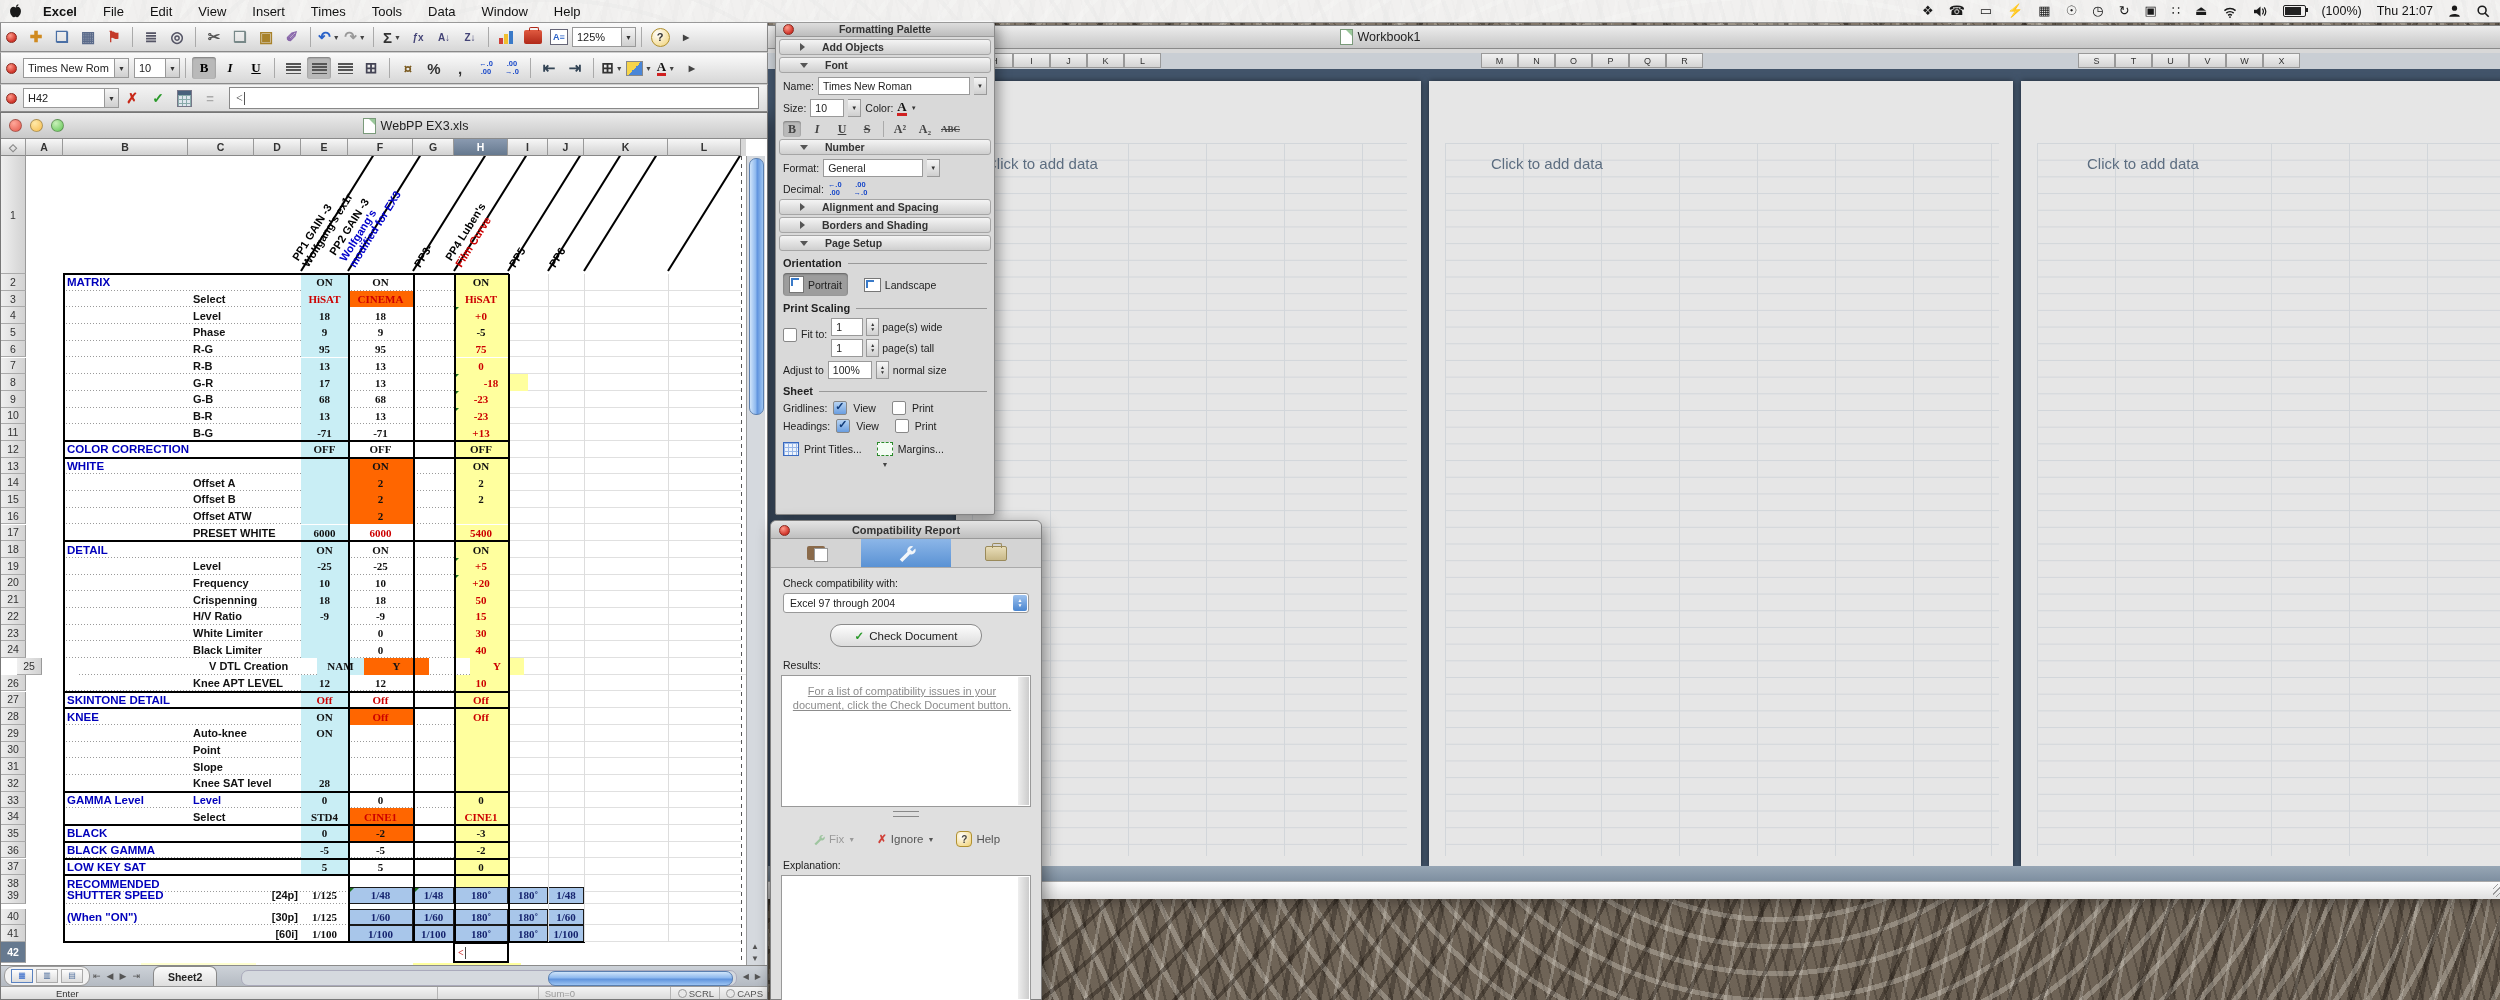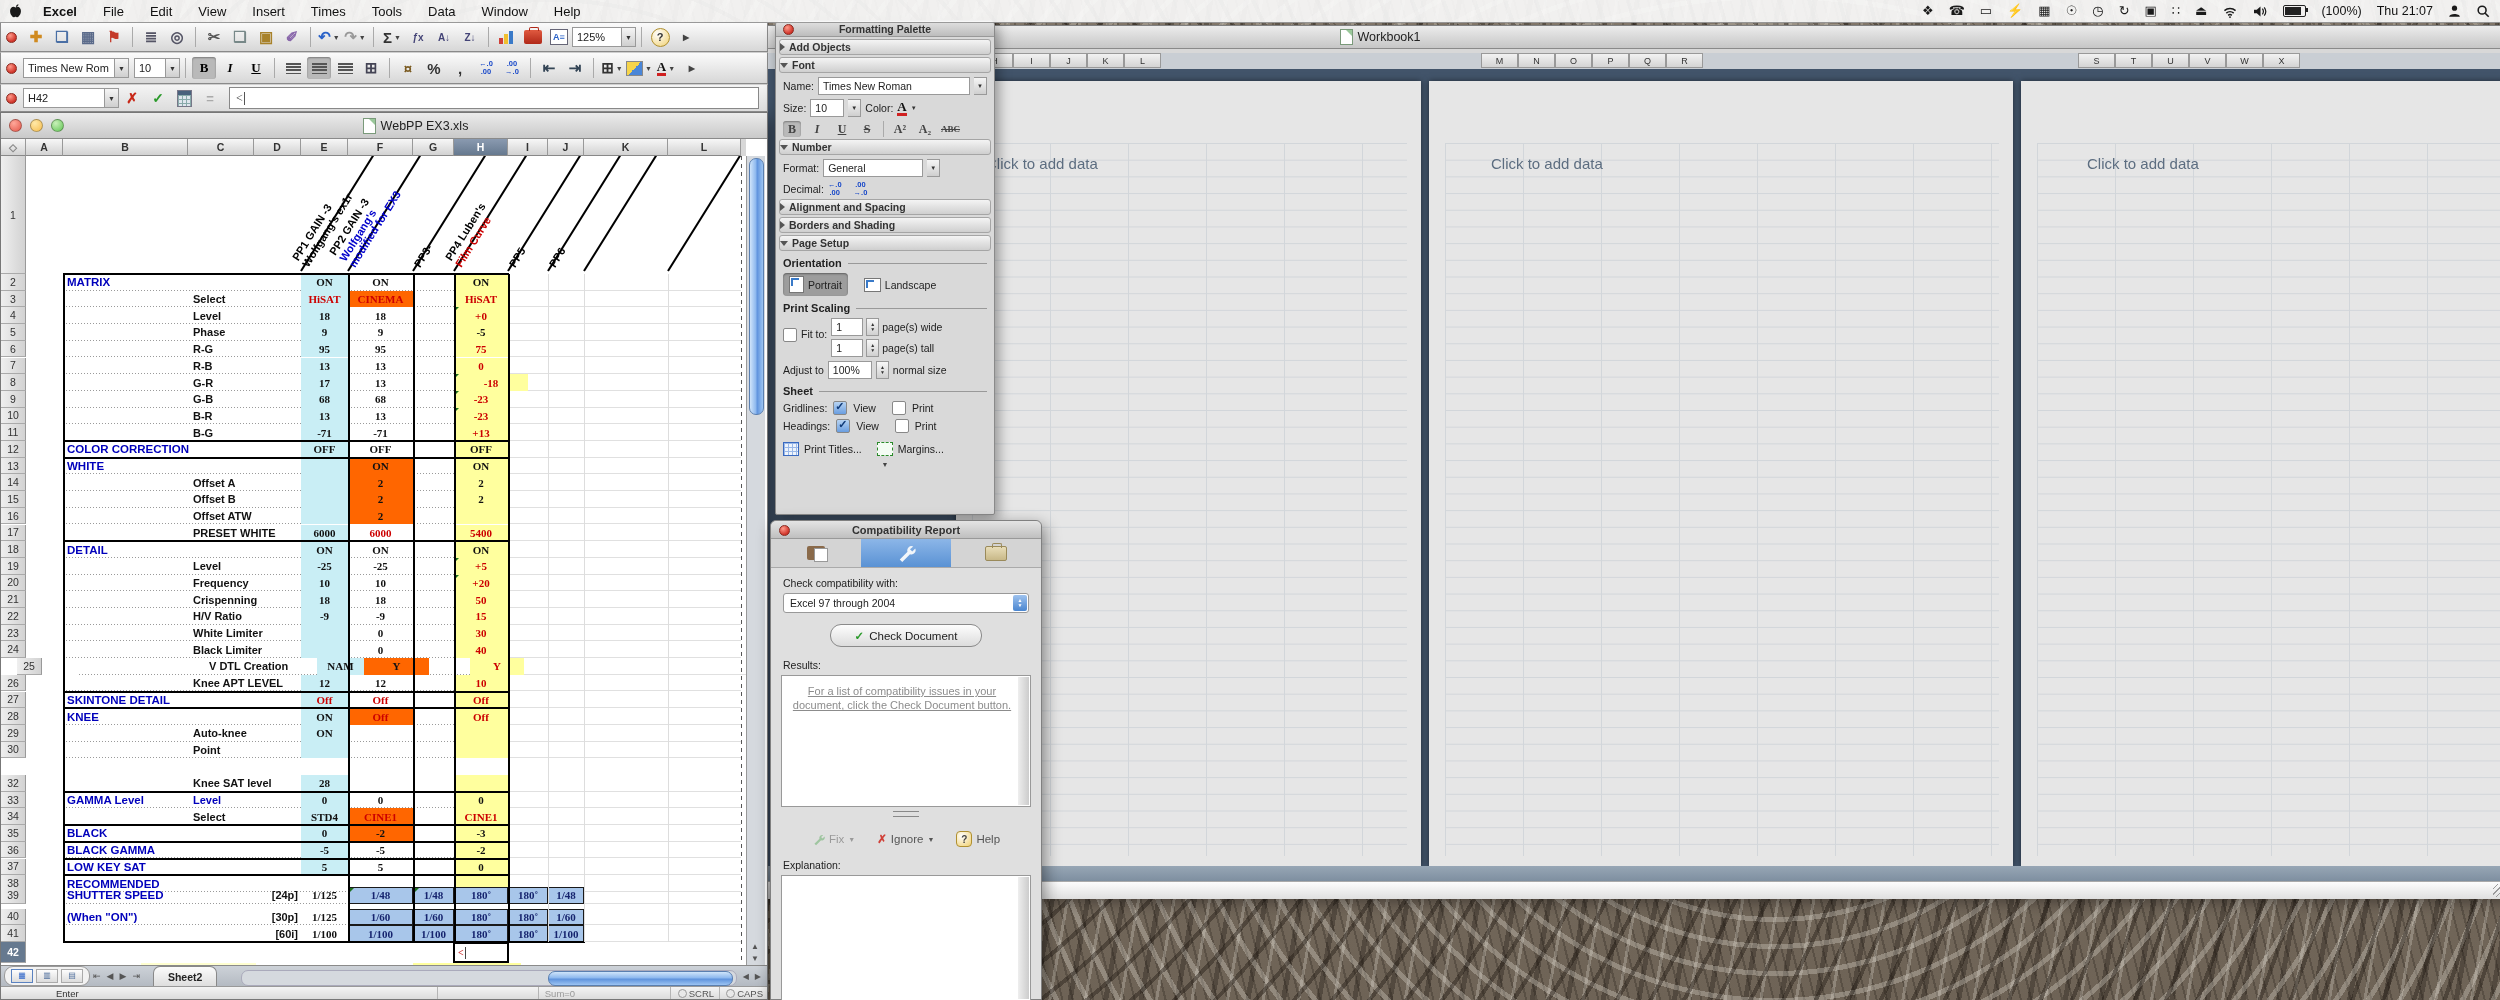--- a/index.html
+++ b/index.html
@@ -107,21 +107,21 @@
   .navarr{font-size:9px;color:#555;margin:0 3px;}
   #sheettab{height:19px;background:linear-gradient(#fbfbfb,#dedede);border:1px solid #888;border-bottom:none;border-radius:7px 7px 0 0;
     font:bold 10.5px "Liberation Sans";color:#222;display:flex;align-items:center;padding:0 14px;margin-left:10px;align-self:flex-end;}
   #statusbar{position:absolute;left:0;bottom:0;width:100%;height:13px;background:linear-gradient(#f4f4f4,#dcdcdc);border-top:1px solid #999;display:flex;align-items:center;font-size:9.5px;color:#333;box-sizing:border-box;}
   .ssep{width:1px;height:100%;background:#b5b5b5;}
   .sled{width:7px;height:7px;border-radius:50%;border:1px solid #999;background:#e8e8e8;margin:0 2px;}
   
   #palette{position:absolute;left:775px;top:20px;width:220px;height:495px;background:#d9d9d9;border:1px solid #8a8a8a;border-radius:5px 5px 2px 2px;z-index:50;box-shadow:3px 5px 14px rgba(0,0,0,.4);box-sizing:border-box;font-size:11px;color:#222;}
   .paltitle{height:15px;background:linear-gradient(#e2e2e2,#bdbdbd);border-bottom:1px solid #999;border-radius:5px 5px 0 0;display:flex;align-items:center;justify-content:center;font:bold 10.5px "Liberation Sans";color:#333;position:relative;}
   .paltitle .closedot{position:absolute;left:2px;top:3px;}
-  .secbar{height:14px;margin:2px 3px 0 3px;background:linear-gradient(#f4f4f4,#cfcfcf);border:1px solid #a5a5a5;border-radius:3px;display:flex;align-items:center;font:bold 10.5px "Liberation Sans";color:#333;padding-left:0;gap:4px;}
+  .secbar{height:14px;margin:2px 3px 0 3px;background:linear-gradient(#f4f4f4,#cfcfcf);border:1px solid #a5a5a5;border-radius:3px;display:flex;align-items:center;font:bold 10.5px "Liberation Sans";color:#333;padding-left:20px;gap:17px;}
   .tri-r{width:0;height:0;border-left:5px solid #555;border-top:4px solid transparent;border-bottom:4px solid transparent;}
   .tri-d{width:0;height:0;border-top:5px solid #555;border-left:4px solid transparent;border-right:4px solid transparent;}
   .palrow{display:flex;align-items:center;margin:4px 7px 0 7px;gap:4px;font-size:10.5px;}
   .pwbox{background:#fff;border:1px solid #999;height:16px;display:flex;align-items:center;font-size:10.5px;padding:0 4px;flex:0 0 auto;}
   .pdr{width:12px;height:16px;background:linear-gradient(#f5f5f5,#cfcfcf);border:1px solid #999;border-left:none;font-size:6px;display:flex;align-items:center;justify-content:center;color:#333;}
   .fbtn{min-width:18px;height:16px;display:flex;align-items:center;justify-content:center;border-radius:3px;font:bold 12px "Liberation Serif";color:#444;}
   .hr-label{display:flex;align-items:center;gap:6px;margin:6px 7px 0 7px;font:bold 11px "Liberation Sans";color:#222;}
   .hr-label::after{content:"";flex:1;height:1px;background:#999;}
   .orientbtn{display:flex;align-items:center;gap:4px;font-size:10.5px;padding:3px 6px;border-radius:4px;}
   .orientbtn.on{background:#9d9d9d;box-shadow:inset 0 1px 2px rgba(0,0,0,.4);}
@@ -656,20 +656,28 @@
         <div class="cell bg-ye" style="left: 453px; width: 54px;"></div>
       </div>
       <div class="srow" style="top: 585.6px;">
         <div class="rn">30</div>
         <div class="sepL"></div>
         <div class="sepR"></div>
         <div class="lbl lblC">Point</div>
         <div class="cell bg-cy" style="left: 300px; width: 47px;"></div>
         <div class="cell bg-ye" style="left: 453px; width: 54px;"></div>
       </div>
+      <div class="srow" style="top: 602.3px;">
+        <div class="rn">31</div>
+        <div class="sepL"></div>
+        <div class="sepR"></div>
+        <div class="lbl lblC">Slope</div>
+        <div class="cell bg-cy" style="left: 300px; width: 47px;"></div>
+        <div class="cell bg-ye" style="left: 453px; width: 54px;"></div>
+      </div>
       <div class="srow" style="top: 619px;">
         <div class="rn">32</div>
         <div class="sepL"></div>
         <div class="sepR"></div>
         <div class="lbl lblC">Knee SAT level</div>
         <div class="cell bg-cy" style="left: 300px; width: 47px;">28</div>
         <div class="cell bg-ye" style="left: 453px; width: 54px;"></div>
       </div>
       <div class="srow" style="top: 635.7px;">
         <div class="rn">33</div>

